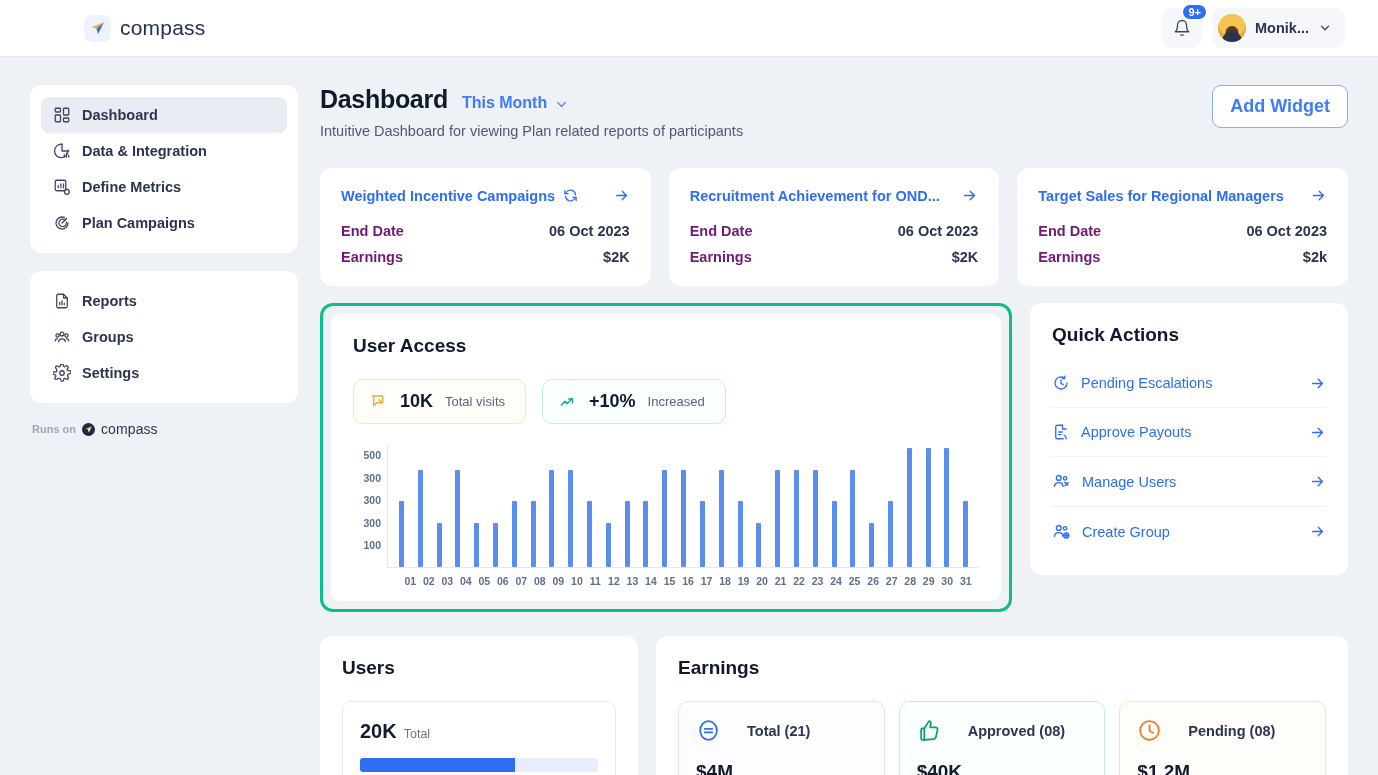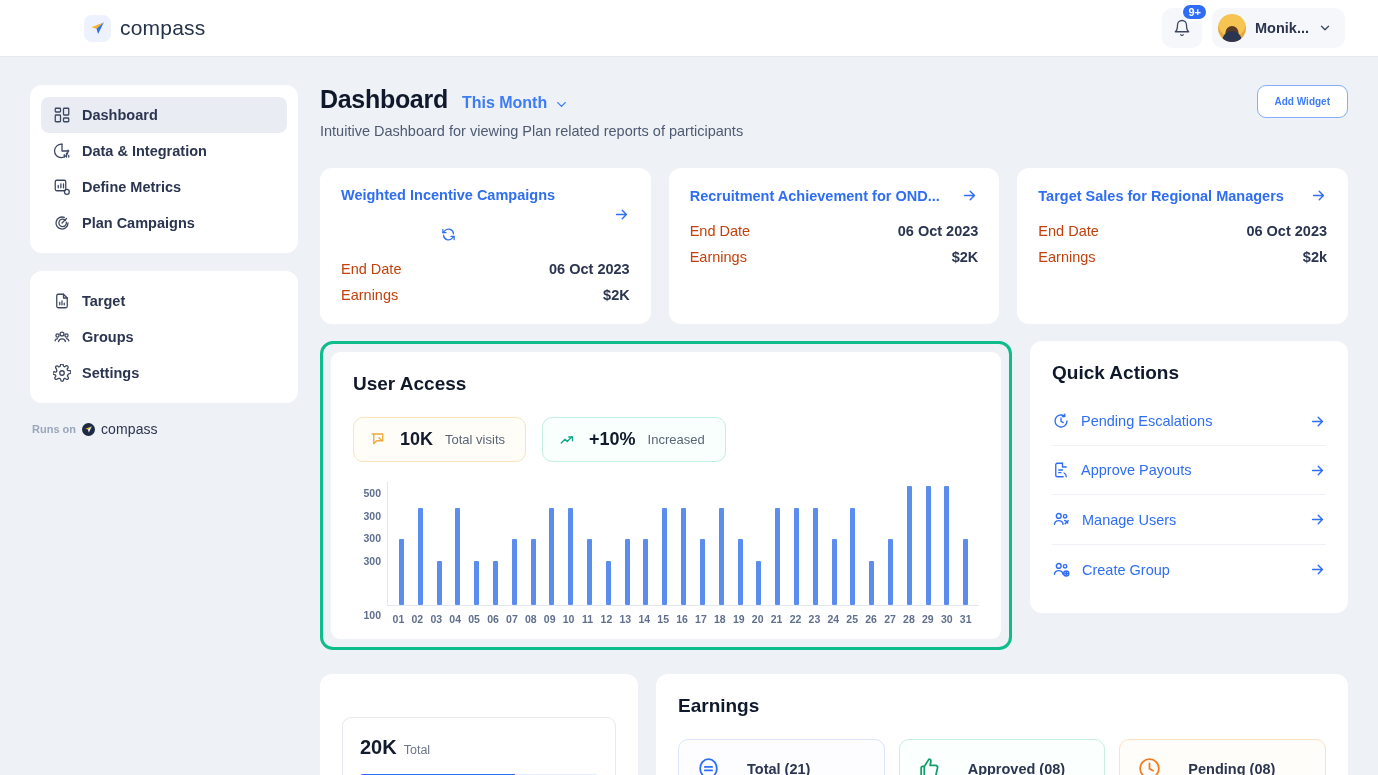--- a/index.html
+++ b/index.html
@@ -101,43 +101,43 @@
   .page-head { display: flex; align-items: flex-start; justify-content: space-between; }
   .title-row { display: flex; align-items: baseline; gap: 14px; }
   h1 { font-size: 25px; font-weight: 700; letter-spacing: -.3px; color: #10192b; }
   .period {
     display: flex; align-items: flex-end; gap: 7px;
     color: #3d7cf6; font-size: 16px; font-weight: 600; cursor: pointer;
   }
   .subtitle { margin-top: 9px; font-size: 14.5px; color: #4e5a71; }
   .add-widget {
     border: 1px solid #86aefb; background: #fff; color: #3d7cf6;
-    font-size: 10px; font-weight: 700; padding: 10px 17px;
+    font-size: 18px; font-weight: 700; padding: 10px 17px;
     border-radius: 9px; cursor: pointer; font-family: inherit;
   }
 
   
   .camp-row { display: flex; gap: 18px; margin-top: 29px; }
   .camp-card {
     flex: 1; background: #fff; border-radius: 12px;
     padding: 19px 21px 21px; min-width: 0;
   }
   .camp-top { display: flex; align-items: center; justify-content: space-between; gap: 10px; }
-  .camp-title-wrap { display: flex; align-items: center; gap: 24px; min-width: 0; flex-direction: column; }
+  .camp-title-wrap { display: flex; align-items: flex-start; gap: 8px; min-width: 0; }
   .camp-title {
     font-size: 14.5px; font-weight: 700; color: #2f6ef3;
     white-space: nowrap; overflow: hidden; text-overflow: ellipsis;
   }
   .arrow-ico { color: #2f6ef3; flex: none; cursor: pointer; }
   .camp-line {
     display: flex; justify-content: space-between; align-items: baseline;
     margin-top: 19px; font-size: 14.5px;
   }
   .camp-line:last-child { margin-top: 10px; }
-  .camp-key { color: #c2410c; }
+  .camp-key { color: #701a75; font-weight: bold; }
   .camp-val { color: #2b3550; font-weight: 700; }
 
   
   .mid-row { display: flex; gap: 18px; margin-top: 17px; align-items: stretch; }
 
   .ua-outer {
     flex: 1 1 0; min-width: 0;
     border: 3px solid #0fbd8c; border-radius: 13px;
     padding: 8px; background: #eef1f5;
   }
@@ -165,21 +165,21 @@
   }
   .plot {
     flex: 1; position: relative; height: 124px;
     border-left: 1px solid #e3e8ef; border-bottom: 1px solid #e3e8ef;
     display: flex; align-items: flex-end; justify-content: space-between;
     padding: 0 4px;
   }
   .bar-col { flex: 1; display: flex; justify-content: center; align-items: flex-end; height: 100%; }
   .bar { width: 5px; background: #5b8def; border-radius: 1px; }
   .x-axis {
-    margin-left: 32px; display: flex; justify-content: space-between;
+    margin-left: 44px; display: flex; justify-content: space-between;
     padding: 7px 4px 0;
   }
   .x-tick {
     flex: 1; text-align: center; font-size: 10.5px;
     color: #5f6f8d; font-weight: 600;
   }
 
   .qa-card {
     width: 318px; flex: none; background: #fff;
     border-radius: 12px; padding: 21px 22px; align-self: flex-start;
@@ -303,21 +303,21 @@
       </div>
     </div>
 
     <div class="side-card">
       <div class="side-item">
         <svg class="side-ico" viewBox="0 0 24 24" fill="none" stroke="currentColor" stroke-width="1.7" stroke-linecap="round" stroke-linejoin="round">
           <path d="M14 3H7a2 2 0 0 0-2 2v14a2 2 0 0 0 2 2h10a2 2 0 0 0 2-2V8z"></path>
           <path d="M14 3v5h5"></path>
             <path d="M9 17v-3M12 17v-5M15 17v-2"></path>
         </svg>
-        <span>Target</span>
+        <span>Reports</span>
       </div>
       <div class="side-item">
         <svg class="side-ico" viewBox="0 0 24 24" fill="none" stroke="currentColor" stroke-width="1.7" stroke-linecap="round" stroke-linejoin="round">
           <circle cx="12" cy="8" r="2.6"></circle>
             <circle cx="6" cy="10" r="2.1"></circle>
             <circle cx="18" cy="10" r="2.1"></circle>
           <path d="M7.4 18c.6-2.3 2.4-3.6 4.6-3.6s4 1.3 4.6 3.6"></path>
           <path d="M2.8 17c.4-1.7 1.6-2.7 3.2-2.7M18 14.3c1.6 0 2.8 1 3.2 2.7"></path>
         </svg>
         <span>Groups</span>
@@ -447,21 +447,21 @@
                 <path d="M3 16l5-5 3 3 6-6"></path>
                   <path d="M13 8h5v5"></path>
               </svg>
               <span class="chip-big">+10%</span>
               <span class="chip-sub">Increased</span>
             </div>
           </div>
 
           <div class="chart">
             <div class="y-axis" id="y-axis">
-                <span class="y-tick" style="top: 81.2121%; margin-top: 32px;">100</span>
+                <span class="y-tick" style="top: 81.2121%;">100</span>
                 <span class="y-tick" style="top: 62.4242%;">300</span>
                 <span class="y-tick" style="top: 43.6364%;">300</span>
                 <span class="y-tick" style="top: 24.8485%;">300</span>
                 <span class="y-tick" style="top: 6.06061%;">500</span>
               </div>
             <div class="plot" id="plot">
                 <div class="bar-col">
                   <div class="bar" title="01: 295" style="height: 53.6364%; background: rgb(91, 141, 239);"></div>
                 </div>
                 <div class="bar-col">
@@ -648,20 +648,21 @@
               <path d="M5 12h14M13 6l6 6-6 6"></path>
             </svg>
           </div>
         </div>
       </div>
     </div>
 
     <div class="bottom-row">
 
       <div class="users-card">
+        <div class="panel-h">Users</div>
         <div class="users-inner">
           <div class="tot-row">
             <span class="tot-big">20K</span>
             <span class="tot-sub">Total</span>
           </div>
           <div class="pbar">
             <div class="pfill" id="pfill" style="width: 65%;"></div>
           </div>
 
         </div>

